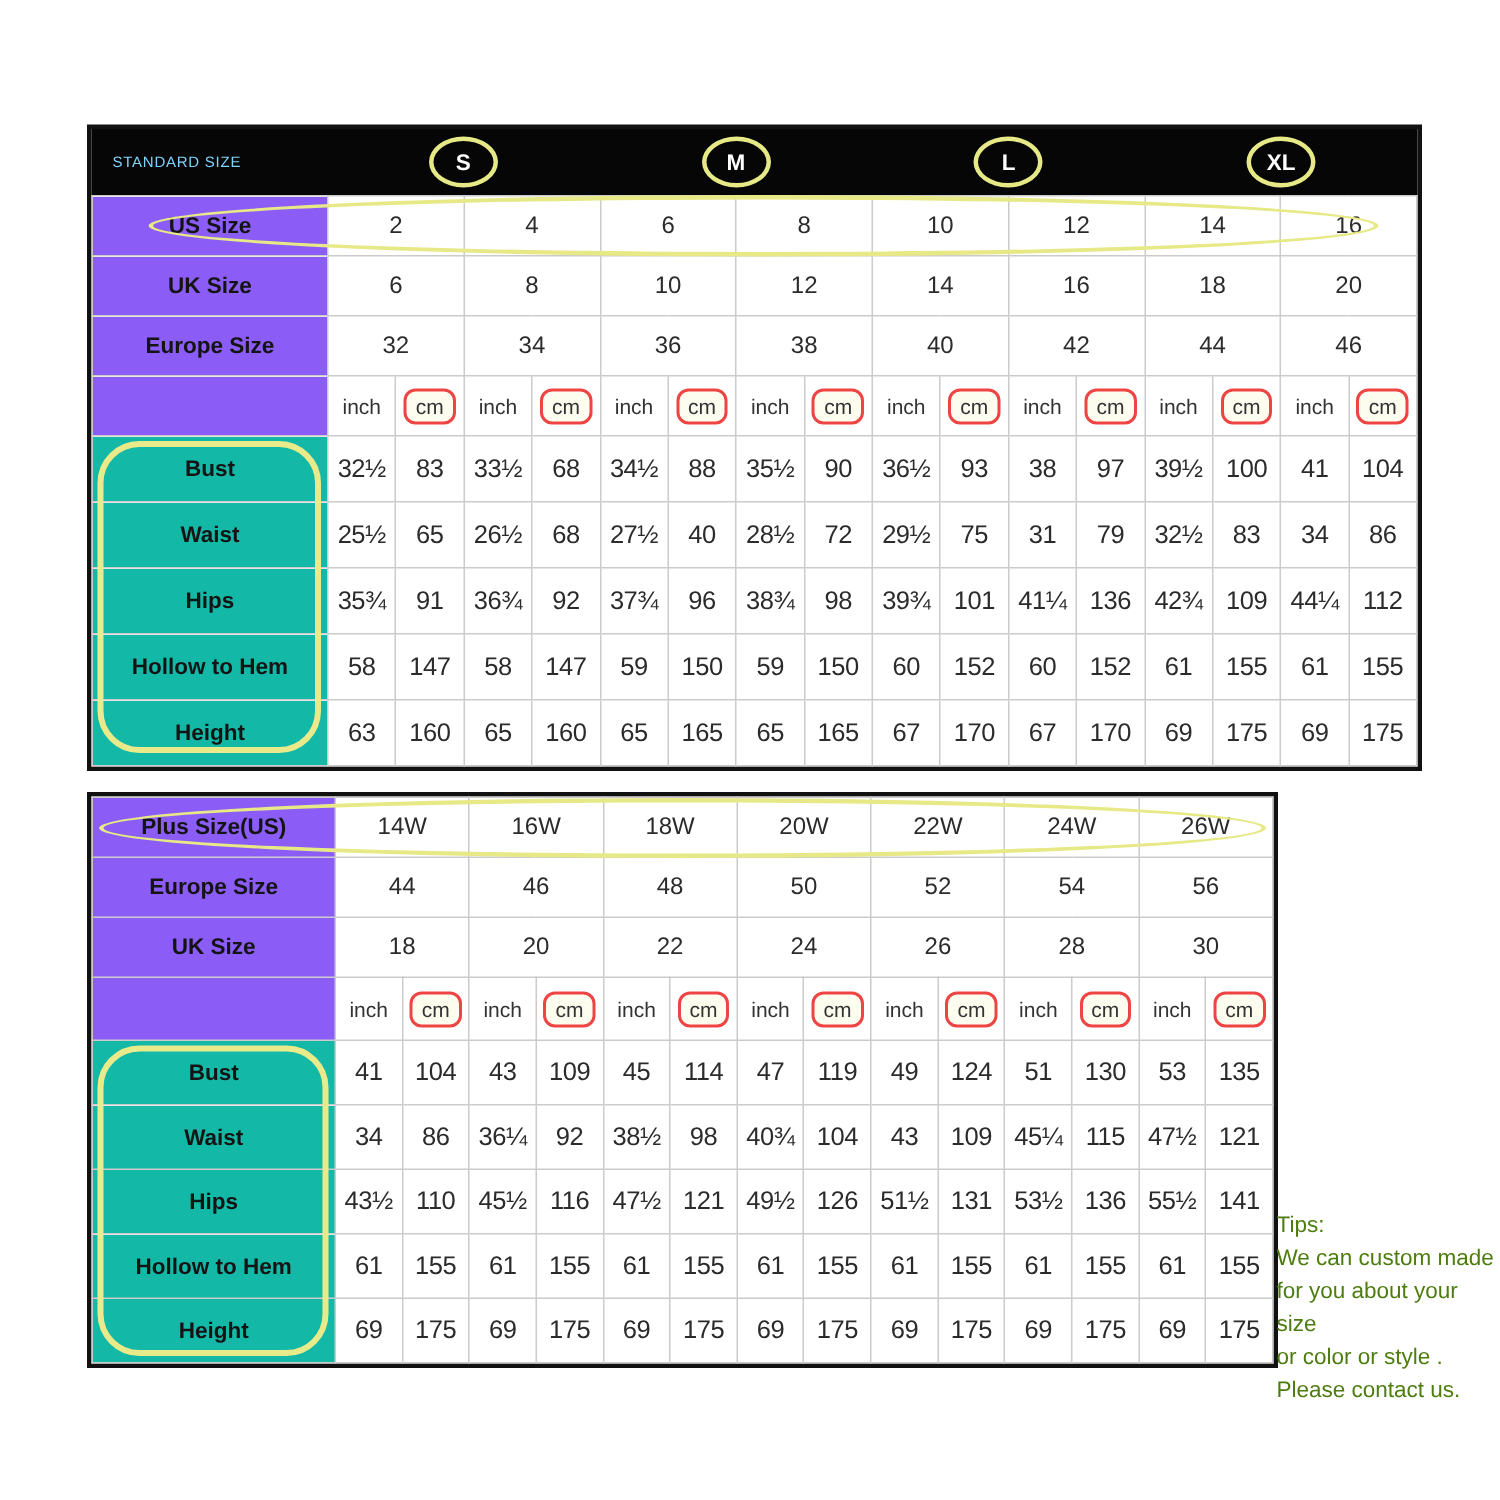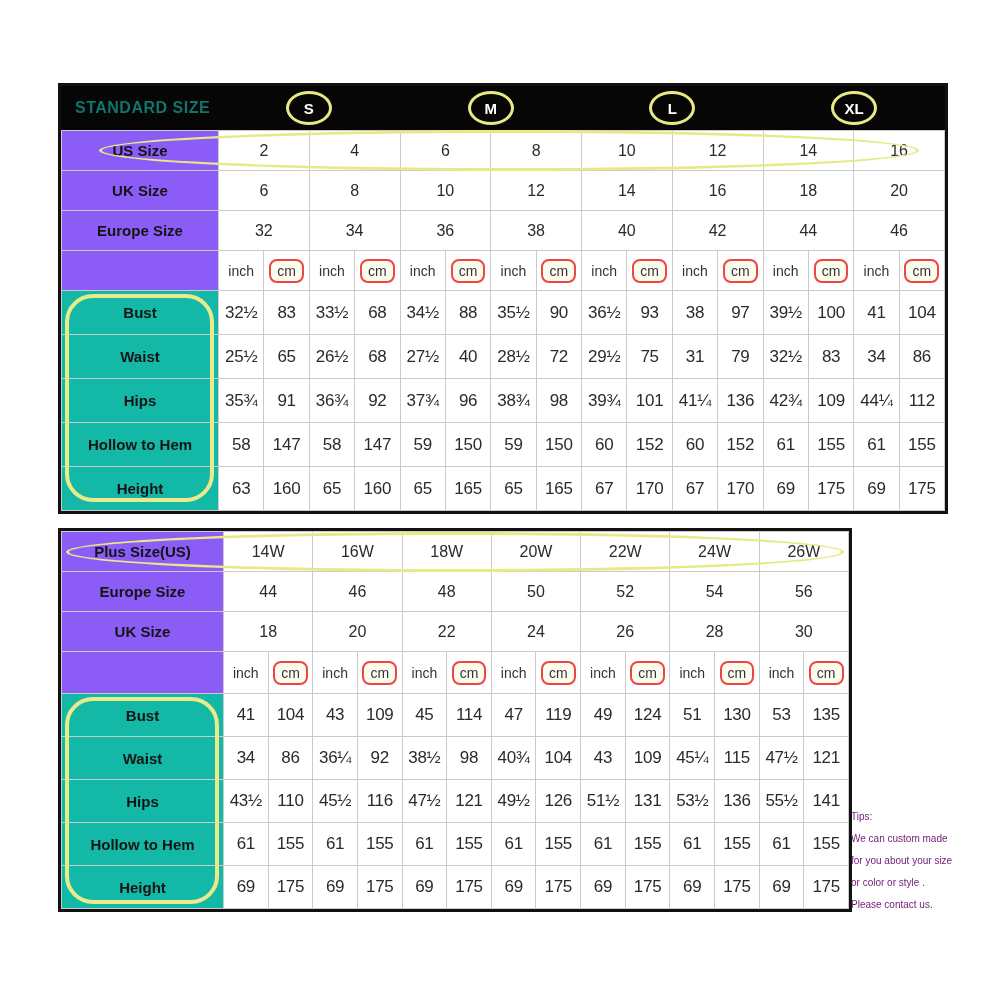--- a/index.html
+++ b/index.html
@@ -23,23 +23,23 @@
 
   
   .header-bar {
     position: relative;
     height: 44px;
     background: #060606;
     display: flex;
     align-items: center;
   }
   .header-title {
-    color: #0f766e;
-    font-weight: bold;
-    font-size: 16px;
+    color: #7dd3fc;
+    font-weight: normal;
+    font-size: 10px;
     letter-spacing: 0.5px;
     padding-left: 14px;
   }
   .size-circle {
     position: absolute;
     top: 5px;
     width: 46px; height: 34px;
     border: 3px solid #e6e985;
     border-radius: 50%;
     display: flex; align-items: center; justify-content: center;
@@ -93,22 +93,22 @@
     border-radius: 28px;
   }
   .std-label-rect  { left: 4px; top: 208px; width: 149px; height: 208px; }
   .plus-label-rect { left: 4px; top: 166px; width: 154px; height: 207px; }
 
   
   .tips {
     position: absolute;
     left: 851px; top: 806px;
     width: 148px;
-    color: #701a75;
-    font-size: 10px;
+    color: #4d7c0f;
+    font-size: 15px;
     line-height: 22px;
   }
   .tips-title { margin-bottom: 0; }
 </style>
 </head>
 <body>
 
 <div id="standard-table" class="size-table">
   <div class="header-bar">
     <span class="header-title">STANDARD SIZE</span>

